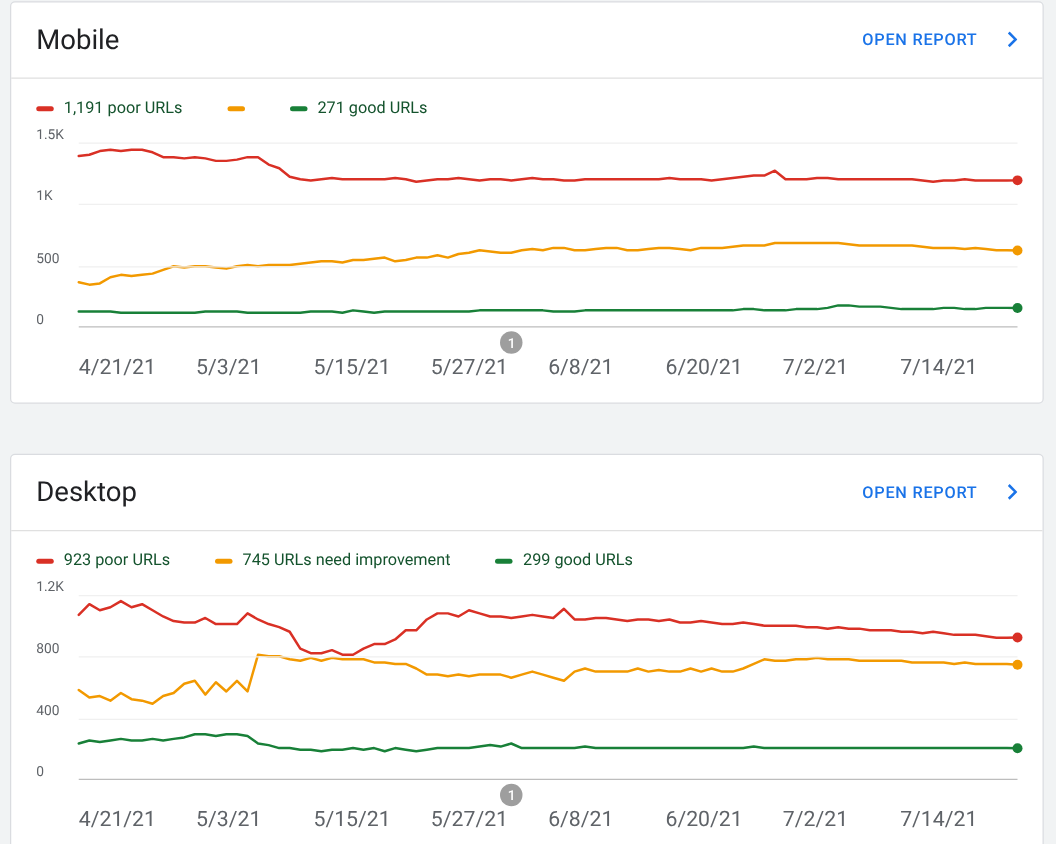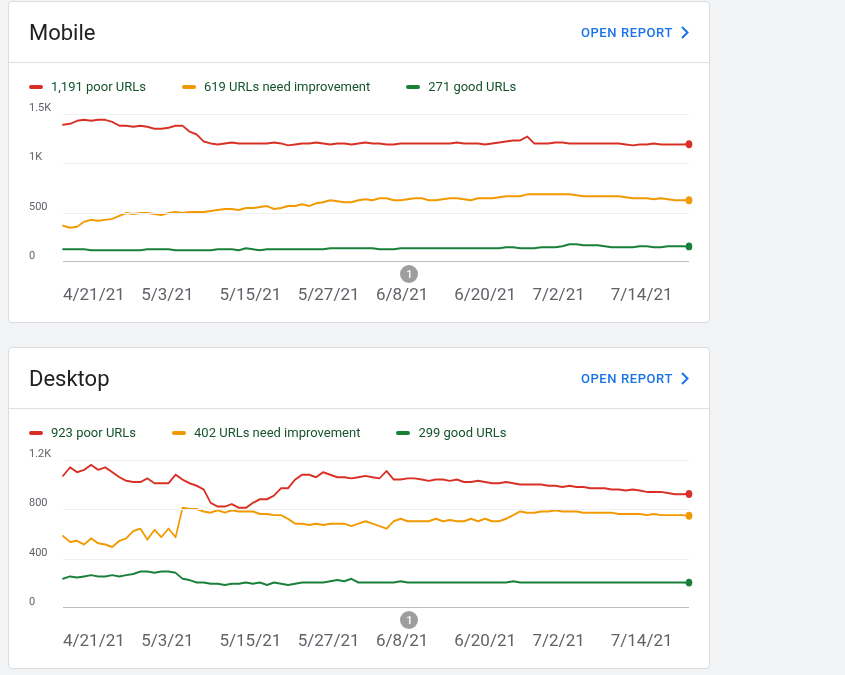--- a/index.html
+++ b/index.html
@@ -8,39 +8,38 @@
     background: #f1f3f4;
     width: 845px;
     min-height: 675px;
     padding: 1px 0 8px;
     color: #202124;
   }
   .card {
     background: #fff;
     border: 1px solid #dadce0;
     border-radius: 4px;
-    margin: 0 8px 24px;
-    width: 702px;
+    margin: 0 8px 40px;
+    width: 827px;
   }
   .card-header {
     display: flex;
     align-items: center;
     justify-content: space-between;
     padding: 18px 20px 17px;
   }
   .card-title {
     font-size: 22px;
     font-weight: 400;
     color: #202124;
     letter-spacing: 0;
   }
   .open-report {
     display: inline-flex;
-    align-items: center;
-    gap: 8px;
+    gap: 24px;
     color: #1a73e8;
     font-size: 13px;
     font-weight: 500;
     letter-spacing: .6px;
     cursor: pointer;
     text-transform: uppercase;
   }
   .open-report svg { display: block; }
   .divider { height: 1px; background: #e0e0e0; margin: 0 0 0; }
   .legend {
@@ -130,21 +129,20 @@
     </div>
   </div>
   <div class="divider"></div>
   <div class="legend">
     <span class="legend-item">
       <span class="legend-swatch" style="background:#d93025"></span>
       <span>1,191 poor URLs</span>
     </span>
     <span class="legend-item">
       <span class="legend-swatch" style="background:#f29900"></span>
-      <span>619 URLs need improvement</span>
     </span>
     <span class="legend-item">
       <span class="legend-swatch" style="background:#188038"></span>
       <span>271 good URLs</span>
     </span>
   </div>
   <div class="chart-area" style="--plotH:148px">
     <div class="y-axis">
         <div class="y-tick" style="position: absolute; top: -6px;">1.5K</div>
         <div class="y-tick" style="position: absolute; top: 43.3333px;">1K</div>
@@ -191,21 +189,21 @@
     </div>
   </div>
   <div class="divider"></div>
   <div class="legend">
     <span class="legend-item">
       <span class="legend-swatch" style="background:#d93025"></span>
       <span>923 poor URLs</span>
     </span>
     <span class="legend-item">
       <span class="legend-swatch" style="background:#f29900"></span>
-      <span>402 URLs need improvement</span>
+      <span>745 URLs need improvement</span>
     </span>
     <span class="legend-item">
       <span class="legend-swatch" style="background:#188038"></span>
       <span>299 good URLs</span>
     </span>
   </div>
   <div class="chart-area" style="--plotH:148px">
     <div class="y-axis">
         <div class="y-tick" style="position: absolute; top: -6px;">1.2K</div>
         <div class="y-tick" style="position: absolute; top: 43.3333px;">800</div>

